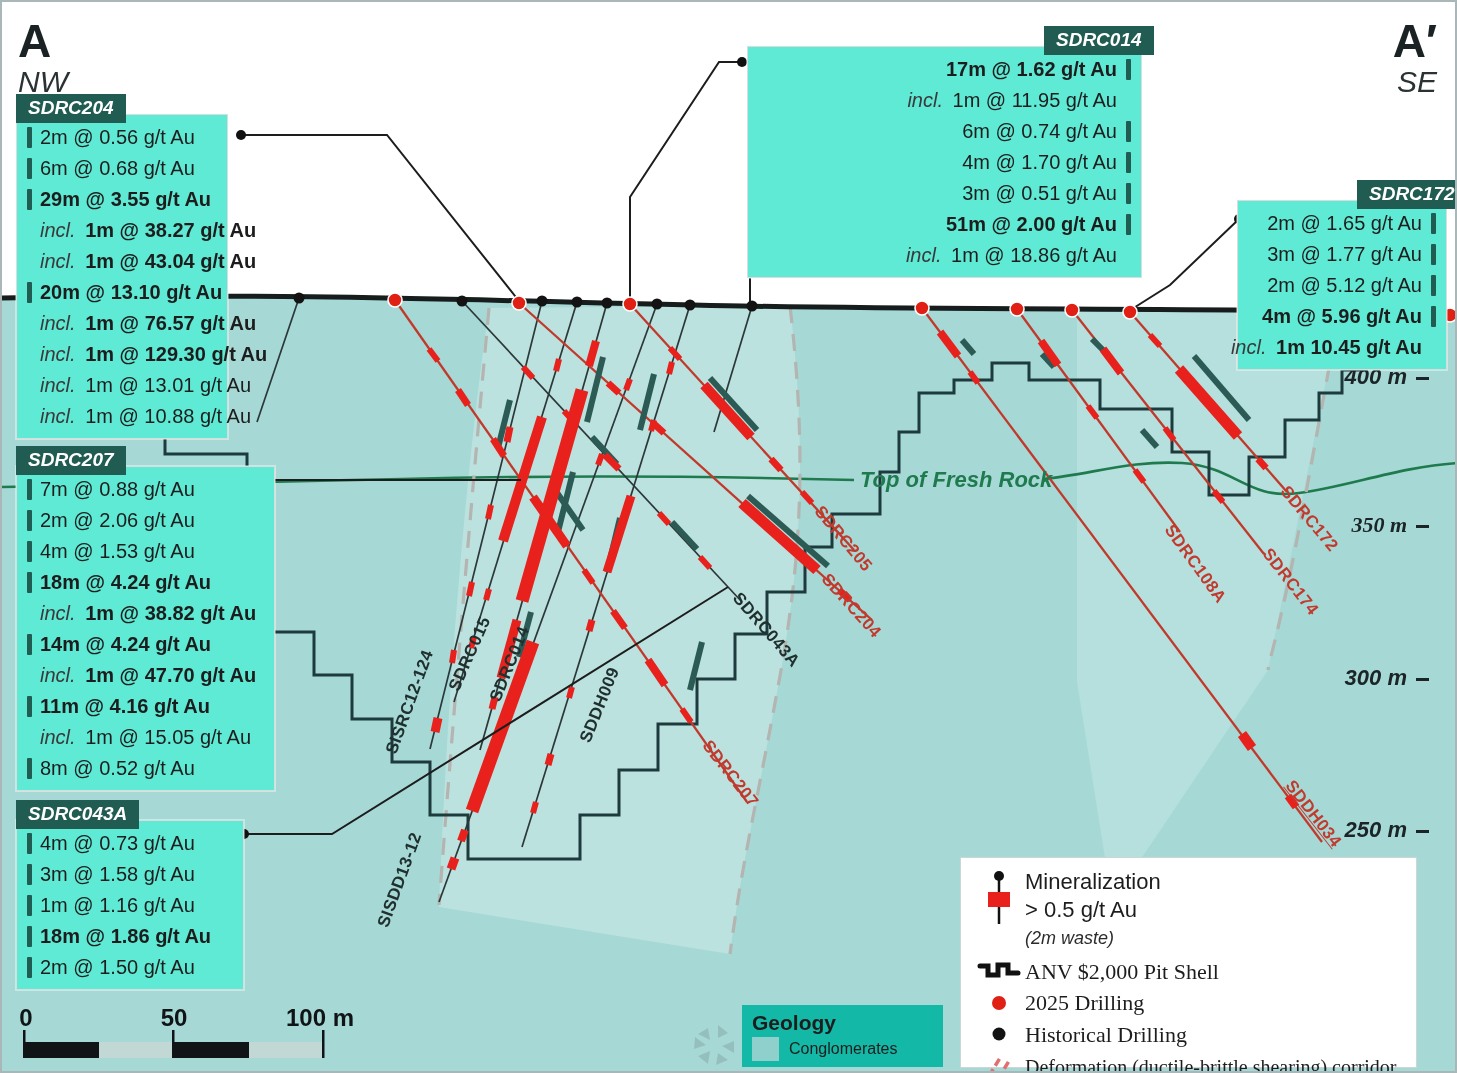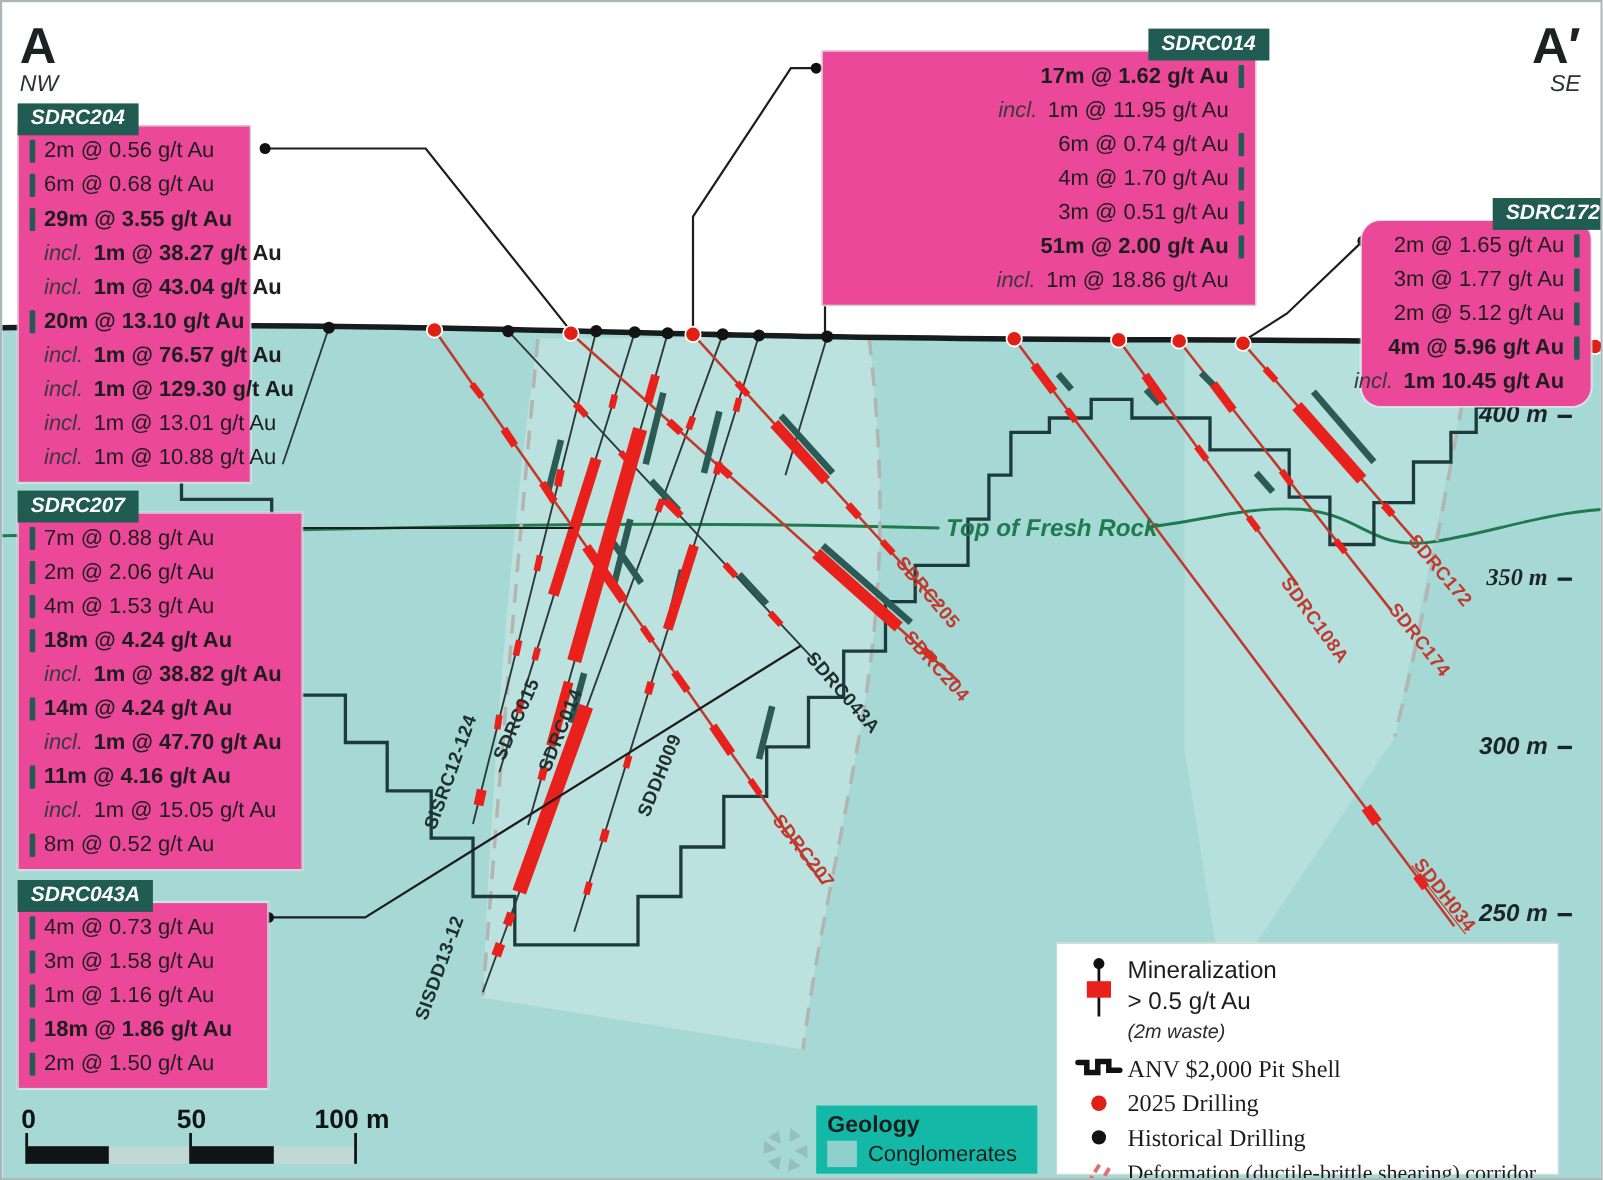--- a/index.html
+++ b/index.html
@@ -4,24 +4,24 @@
 <style>
   html,body{margin:0;padding:0;background:#e8ecec;}
   #stage{position:relative;width:1457px;height:1073px;background:#ffffff;
          border:2px solid #a9b7b9;box-sizing:border-box;overflow:hidden;
          font-family:"Liberation Sans",sans-serif;}
   #base-svg{position:absolute;left:0;top:0;z-index:1;}
 
   
   .corner{position:absolute;z-index:4;color:#1b2224;}
   .corner .letter{font-size:46px;font-weight:800;line-height:1;}
-  .corner .dir{font-size:21px;font-style:italic;line-height:1.2;color:#2a3234;}
-
-  
-  .callout{position:absolute;z-index:5;background:#ec4899;border:1px solid #d9dedd;
+  .corner .dir{font-size:30px;font-style:italic;line-height:1.2;color:#2a3234;}
+
+  
+  .callout{position:absolute;z-index:5;background:#5eead4;border:1px solid #d9dedd;
            box-shadow:0 0 0 1px rgba(255,255,255,.4);padding:7px 8px 6px 8px;box-sizing:border-box;}
   .chip{position:absolute;z-index:6;background:#215c52;color:#fff;font-style:italic;
         font-weight:700;font-size:19px;padding:3px 12px 4px 12px;white-space:nowrap;}
   .rows{display:flex;flex-direction:column;}
   .row{display:flex;align-items:center;height:31px;font-size:20px;color:#1d1d1d;white-space:nowrap;}
   .row.b{font-weight:700;}
   .row .tick{width:5px;height:21px;background:#215c52;border-radius:1px;margin:0 8px 0 2px;flex:0 0 auto;}
   .row .tick.hide{visibility:hidden;}
   .row i{font-weight:400;font-style:italic;color:#3a3a3a;margin-right:4px;}
   .row.r{justify-content:flex-end;}
@@ -53,21 +53,21 @@
   .leg-text .note{font-size:18px;font-style:italic;color:#2c2c2c;}
   .leg-item.tight{margin-bottom:4px;align-items:center;font-family:Liberation Serif, serif;}
   .leg-item.last .leg-text{font-size:20px;}
 
   
   #geology{position:absolute;z-index:5;left:740px;top:1003px;width:201px;height:62px;
            background:#14b8a6;padding:6px 10px;box-sizing:border-box;}
   #geology .g-title{font-size:21px;font-weight:700;color:#1d1d1d;}
   #geology .g-row{display:flex;align-items:center;margin-top:2px;}
   #geology .swatch{width:27px;height:24px;background:#8fd0cc;margin-right:10px;}
-  #geology .g-label{font-size:20px;color:#1d1d1d;}
+  #geology .g-label{font-size:16px;color:#1d1d1d;}
 
   
   #scalebar{position:absolute;z-index:4;left:0;top:1000px;width:400px;height:70px;}
   .sb-num{position:absolute;top:2px;transform:translateX(-50%);font-size:24px;font-weight:700;color:#101416;}
 </style>
 </head>
 <body>
 
 <div id="stage">
 
@@ -422,21 +422,21 @@
           <span class="tick"></span>
         </div>
         <div class="row r">
           <span class="t"><i>incl. </i>1m @ 18.86 g/t Au</span>
           <span class="tick hide"></span>
         </div>
       </div>
   </div>
 
   <div class="chip" style="left:1355px;top:178px;">SDRC172</div>
-  <div class="callout" style="left:1235px;top:198px;width:210px;border-radius:18px;">
+  <div class="callout" style="left:1235px;top:198px;width:210px;">
     <div class="rows">
         <div class="row r">
           <span class="t">2m @ 1.65 g/t Au</span>
           <span class="tick"></span>
         </div>
         <div class="row r">
           <span class="t">3m @ 1.77 g/t Au</span>
           <span class="tick"></span>
         </div>
         <div class="row r">

